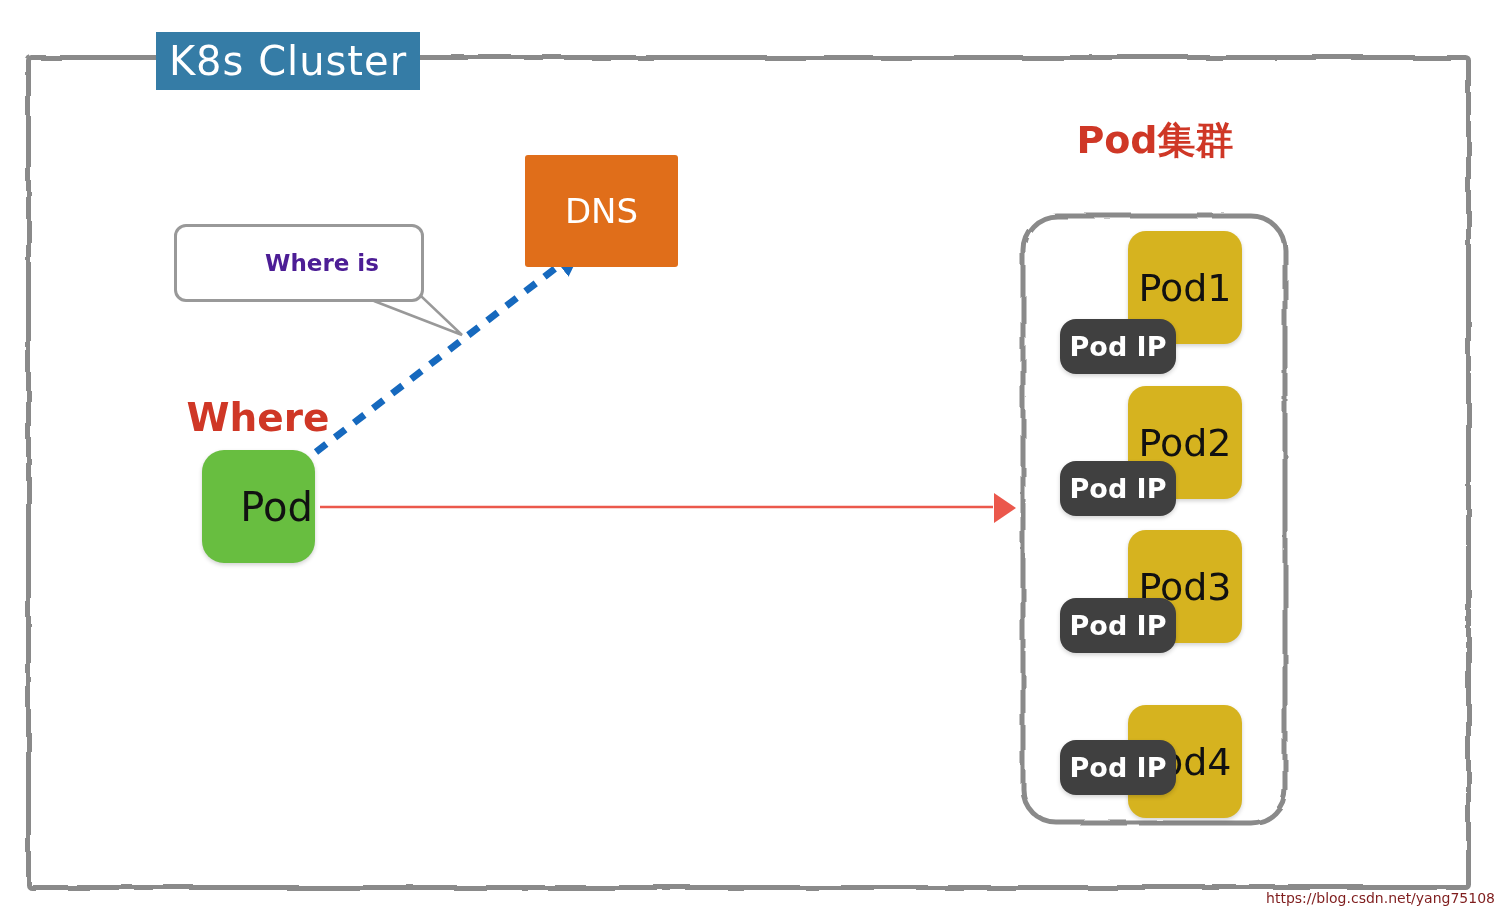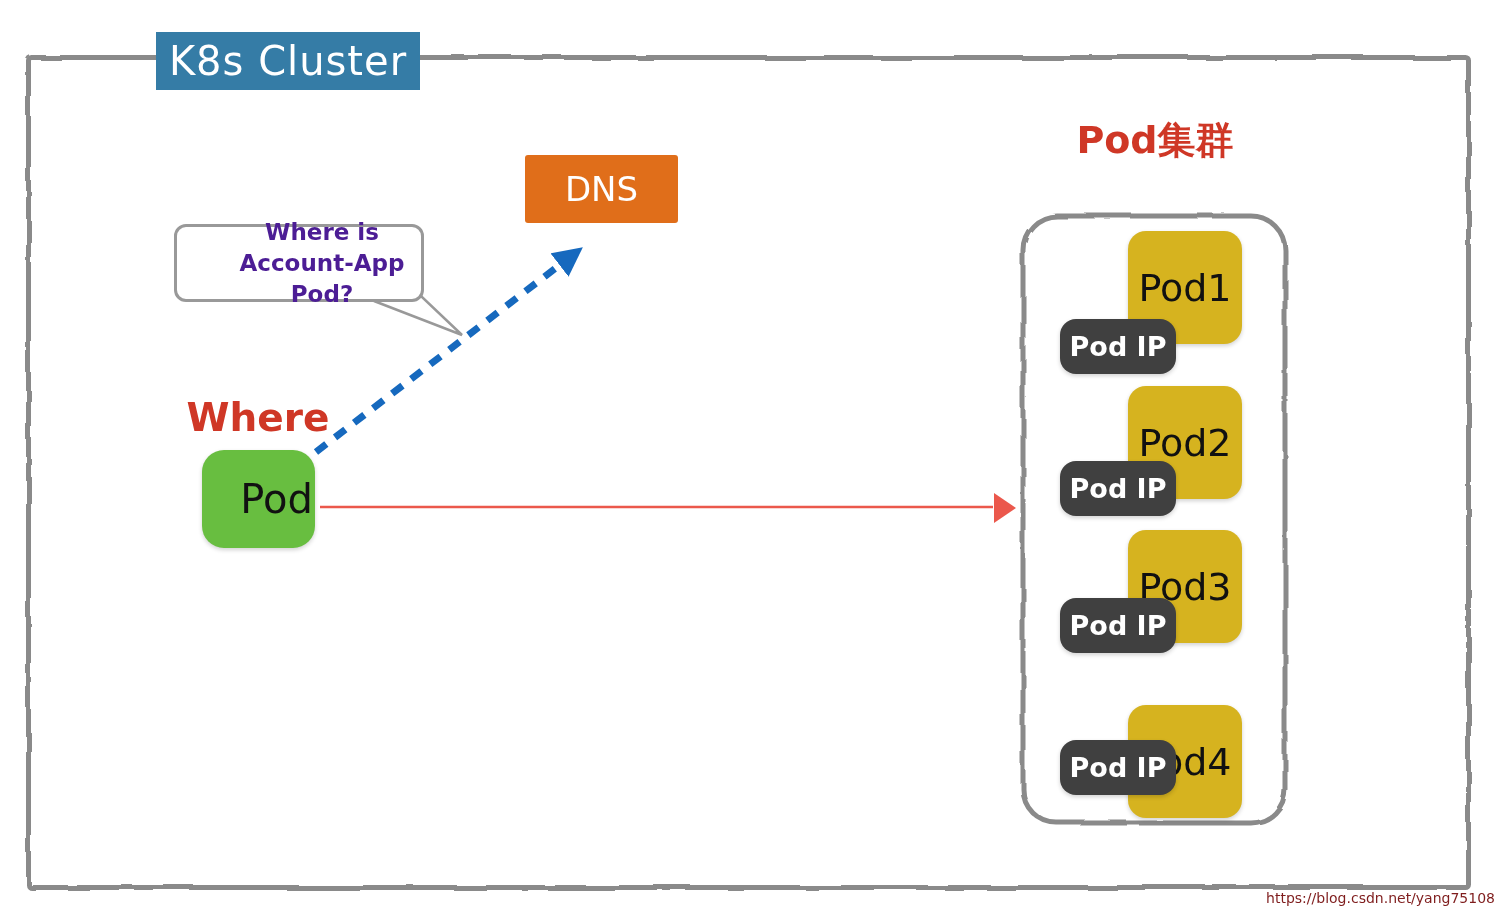--- a/index.html
+++ b/index.html
@@ -12,38 +12,38 @@
 
   .box { position: absolute; display: flex; align-items: center; justify-content: center; z-index: 2; }
 
   .k8s-title {
     left: 120px; top: 32px; width: 264px; height: 58px;
     background: #357CA6; color: #ffffff; font-size: 40px; font-weight: 400;
     letter-spacing: 1px; z-index: 3; margin-left: 36px;
   }
 
   .dns-box {
-    left: 525px; top: 155px; width: 153px; height: 68px;
+    left: 525px; top: 155px; width: 153px; height: 112px;
     background: #E06E1A; color: #ffffff; font-size: 34px; border-radius: 3px;
   }
 
   .speech-bubble {
     left: 174px; top: 224px; width: 250px; height: 78px;
     background: #ffffff; border: 3px solid #999999; border-radius: 12px;
     color: #4c1d95; font-size: 23px; font-weight: bold; text-align: center;
     line-height: 31px; flex-direction: column; z-index: 3; padding-left: 46px;
   }
 
   .client-label {
     left: 190px; top: 394px; width: 136px; height: 46px;
     color: #CF3726; font-size: 39px; font-weight: bold;
   }
 
   .client-pod {
-    left: 202px; top: 450px; width: 113px; height: 98px;
+    left: 202px; top: 450px; width: 113px; height: 113px;
     background: #68BE40; border-radius: 22px;
     color: #111111; font-size: 40px;
     box-shadow: 0 2px 4px rgba(0,0,0,0.18);
     padding-left: 36px;
   }
 
   .group-title {
     position: absolute; left: 1010px; top: 114px; width: 290px;
     color: #CF3726; font-weight: bold; text-align: center; z-index: 2;
   }
@@ -106,21 +106,20 @@
 <div class="box k8s-title">
   <span>K8s Cluster</span>
 </div>
 
 <div class="box dns-box">
   <span>DNS</span>
 </div>
 
 <div class="box speech-bubble">
   <span>Where is</span>
-  <span>Account-App Pod?</span>
 </div>
 
 <div class="box client-label">
   <span>Where</span>
 </div>
 <div class="box client-pod">
   <span>Pod</span>
 </div>
 
 <div class="group-title">

